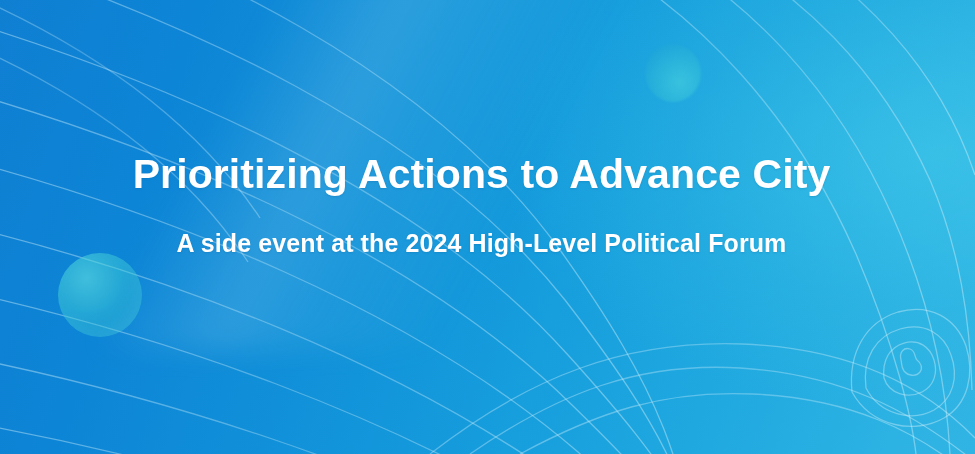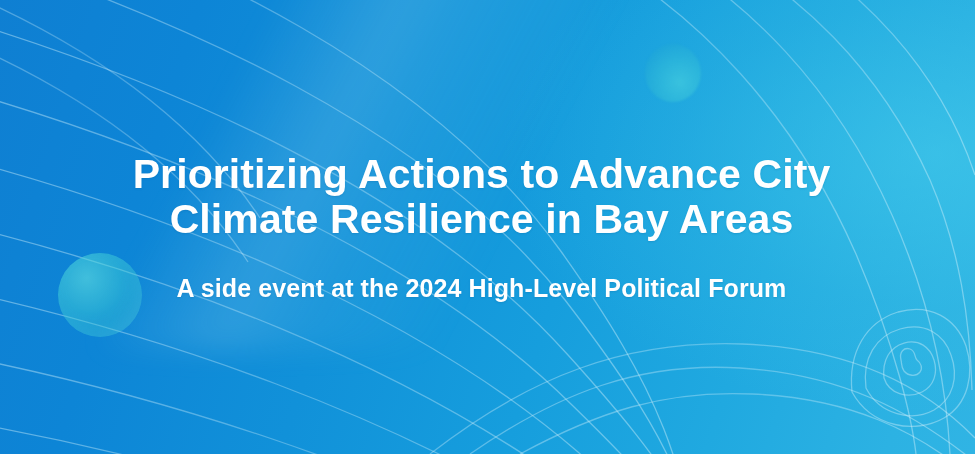--- a/index.html
+++ b/index.html
@@ -183,17 +183,16 @@
       <path d="M 901 360 C 899 352 904 347 910 349 C 916 351 914 357 917 360
                C 921 363 923 368 920 372 C 916 377 908 376 904 371 C 901 367 902 364 901 360 Z"></path>
     </g>
   </svg>
 
   <div class="sphere sphere-left"></div>
   <div class="sphere sphere-top"></div>
 
   <div class="title-block">
     <h1 class="title-line">Prioritizing Actions to Advance City</h1>
-    <h1 class="title-line">Climate Resilience in Bay Areas</h1>
     <p class="subtitle">A side event at the 2024 High-Level Political Forum</p>
   </div>
 
 </div>
 
 </body></html>

